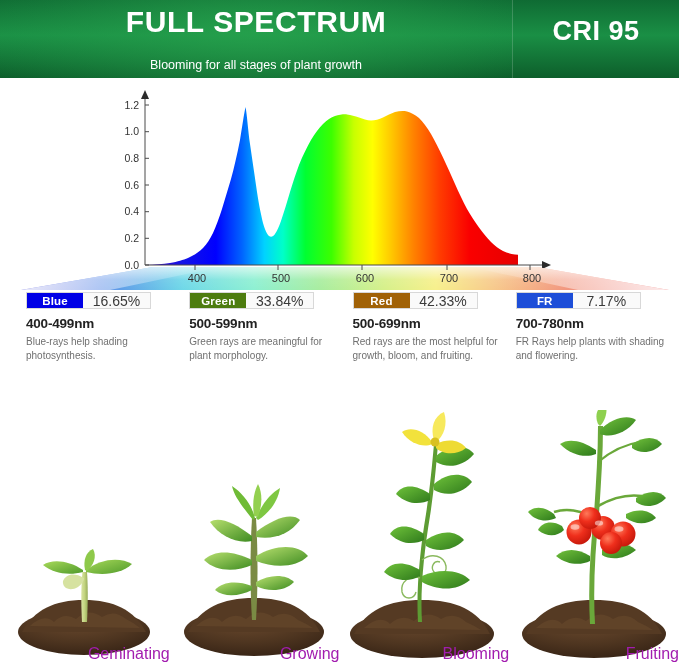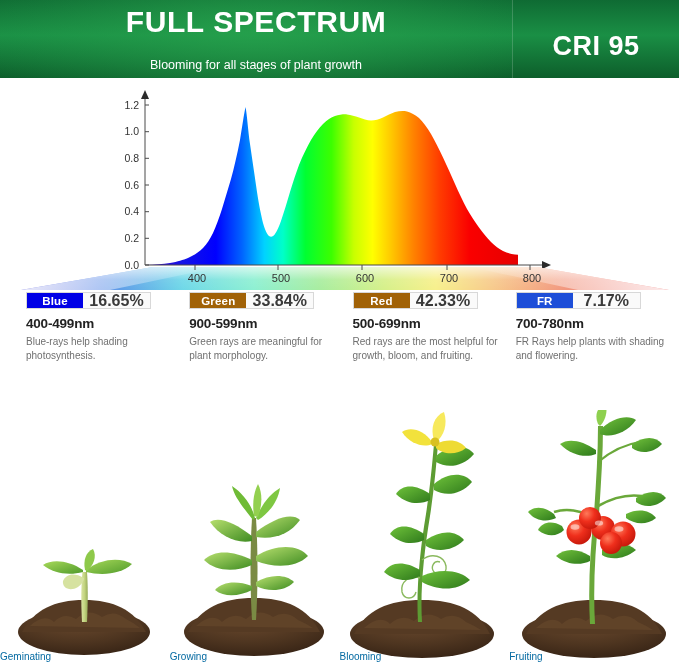--- a/index.html
+++ b/index.html
@@ -28,22 +28,22 @@
     line-height:1;margin:0 0 6px 0;
   }
   .subtitle{
     color:#ffffff;font-size:12.5px;font-weight:normal;line-height:1;margin:0;
   }
   .header-divider{
     position:absolute;left:512px;top:0;width:1px;height:78px;
     background:rgba(255,255,255,0.18);
   }
   .header-right{
-    position:absolute;left:513px;top:7px;width:166px;height:78px;
-    display:flex;align-items:center;justify-content:center;
+    position:absolute;left:513px;top:16px;width:166px;height:78px;
+    display:flex;justify-content:center;
   }
   .cri{
     color:#ffffff;font-size:27px;font-weight:bold;letter-spacing:0.5px;
   }
 
   
   .chart-area{
     position:absolute;left:0;top:78px;width:679px;height:212px;
   }
   .chart-svg{display:block;}
@@ -62,21 +62,21 @@
     background:#fafafa;width:125px;
   }
   .badge-name{
     color:#ffffff;font-size:11.5px;font-weight:bold;
     display:flex;align-items:center;justify-content:center;
     width:56px;height:100%;box-sizing:border-box;
     letter-spacing:0.2px;
   }
   .badge-pct{
     flex:1;display:flex;align-items:center;justify-content:center;
-    font-size:16px;color:#3a3a3a;font-weight:bold;
+    font-size:14px;color:#3a3a3a;
   }
   .range{
     margin-top:7px;font-size:13.5px;font-weight:bold;color:#222222;
     letter-spacing:-0.2px;
   }
   .desc{
     margin-top:4px;font-size:10px;color:#707070;line-height:1.35;
   }
 
   
@@ -86,22 +86,22 @@
   }
   .plant-col{
     width:169.75px;position:relative;
     display:flex;flex-direction:column;align-items:center;justify-content:flex-end;
   }
   .plant-stage{
     position:relative;width:169px;height:262px;
   }
   .plant-svg{position:absolute;left:0;bottom:0;}
   .plant-label{
-    font-size:10px;color:#0369a1;line-height:1;
-    position:absolute;bottom:10px;left:0;width:169.75px;text-align:left;
+    font-size:16px;color:#a21caf;line-height:1;
+    position:absolute;bottom:10px;left:0;width:169.75px;text-align:right;
   }
 </style>
 </head>
 <body>
 
 <div class="header">
   <div class="header-left">
     <div class="title">FULL SPECTRUM</div>
     <div class="subtitle">Blooming for all stages of plant growth</div>
   </div>
@@ -255,24 +255,24 @@
     <div class="badge-row">
       <div class="badge-name" style="background:#0000e6">Blue</div>
       <div class="badge-pct">16.65%</div>
     </div>
     <div class="range">400-499nm</div>
     <div class="desc">Blue-rays help shading photosynthesis.</div>
   </div>
 
   <div class="legend-col">
     <div class="badge-row">
-      <div class="badge-name" style="background:#a16207">Green</div>
+      <div class="badge-name" style="background:#4d7c0f">Green</div>
       <div class="badge-pct">33.84%</div>
     </div>
-    <div class="range">900-599nm</div>
+    <div class="range">500-599nm</div>
     <div class="desc">Green rays are meaningful for plant morphology.</div>
   </div>
 
   <div class="legend-col">
     <div class="badge-row">
       <div class="badge-name" style="background:#a16207">Red</div>
       <div class="badge-pct">42.33%</div>
     </div>
     <div class="range">500-699nm</div>
     <div class="desc">Red rays are the most helpful for growth, bloom, and fruiting.</div>

